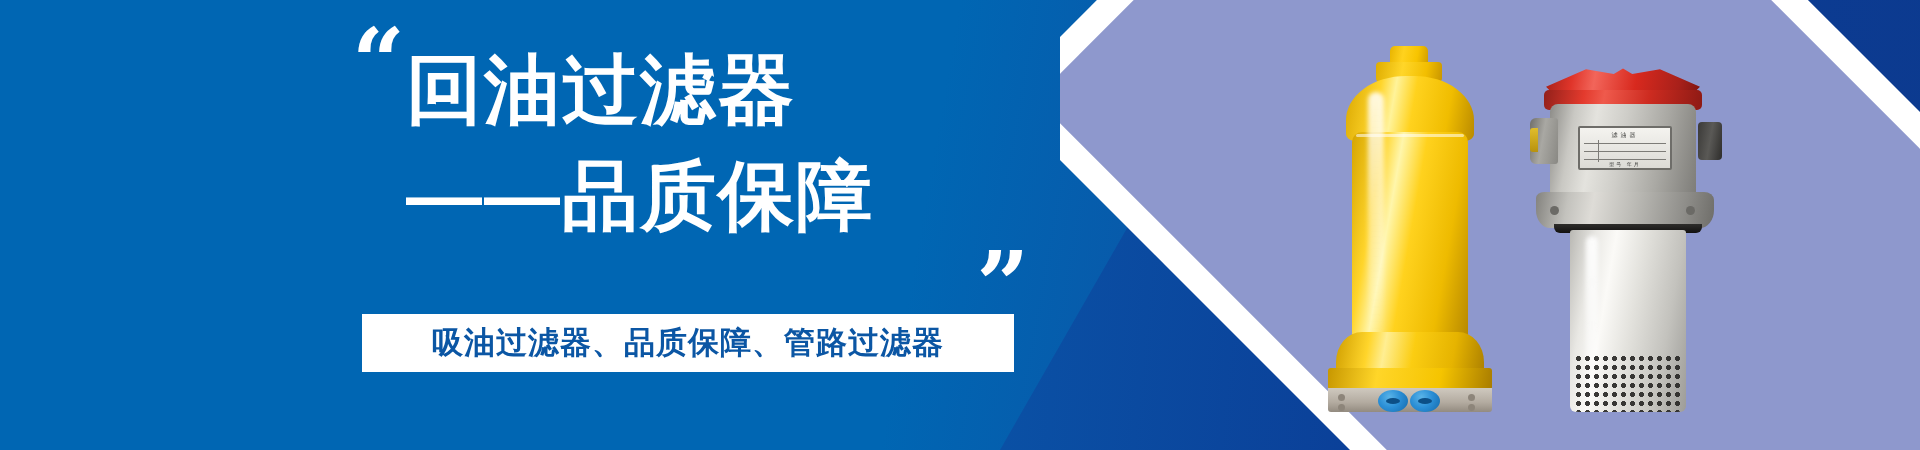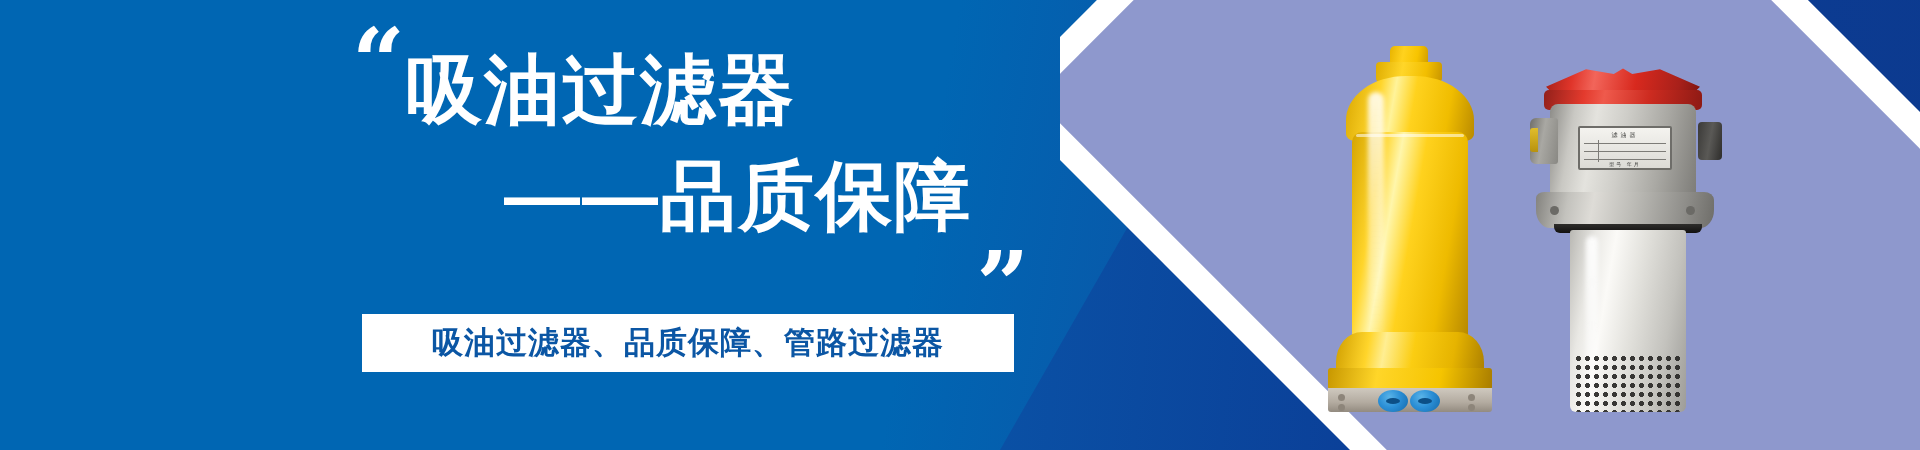--- a/index.html
+++ b/index.html
@@ -108,21 +108,20 @@
     font-weight: 700;
     line-height: 1.05;
     letter-spacing: 2px;
     white-space: nowrap;
   }
   .title-line2 {
     position: absolute;
     left: 406px;
     top: 156px;
     width: 566px;
-    text-align: right;
     color: #ffffff;
     font-size: 76px;
     font-weight: 700;
     line-height: 1.05;
     letter-spacing: 2px;
     white-space: nowrap;
   }
 
   .subtitle-box {
     position: absolute;
@@ -362,21 +361,21 @@
     <div class="pg-boltL"></div>
     <div class="pg-boltR"></div>
     <div class="pg-gasket"></div>
     <div class="pg-tube"></div>
     <div class="pg-tube-gloss"></div>
     <div class="pg-mesh"></div>
   </div>
 
   <div class="text-block">
     <div class="quote-open">“</div>
-    <div class="title-line1">吸油过滤器</div>
+    <div class="title-line1">回油过滤器</div>
     <div class="title-line2">——品质保障</div>
     <div class="quote-close">„</div>
 
     <div class="subtitle-box">
       <span class="subtitle-text">吸油过滤器、品质保障、管路过滤器</span>
     </div>
   </div>
 
 </div>
 

